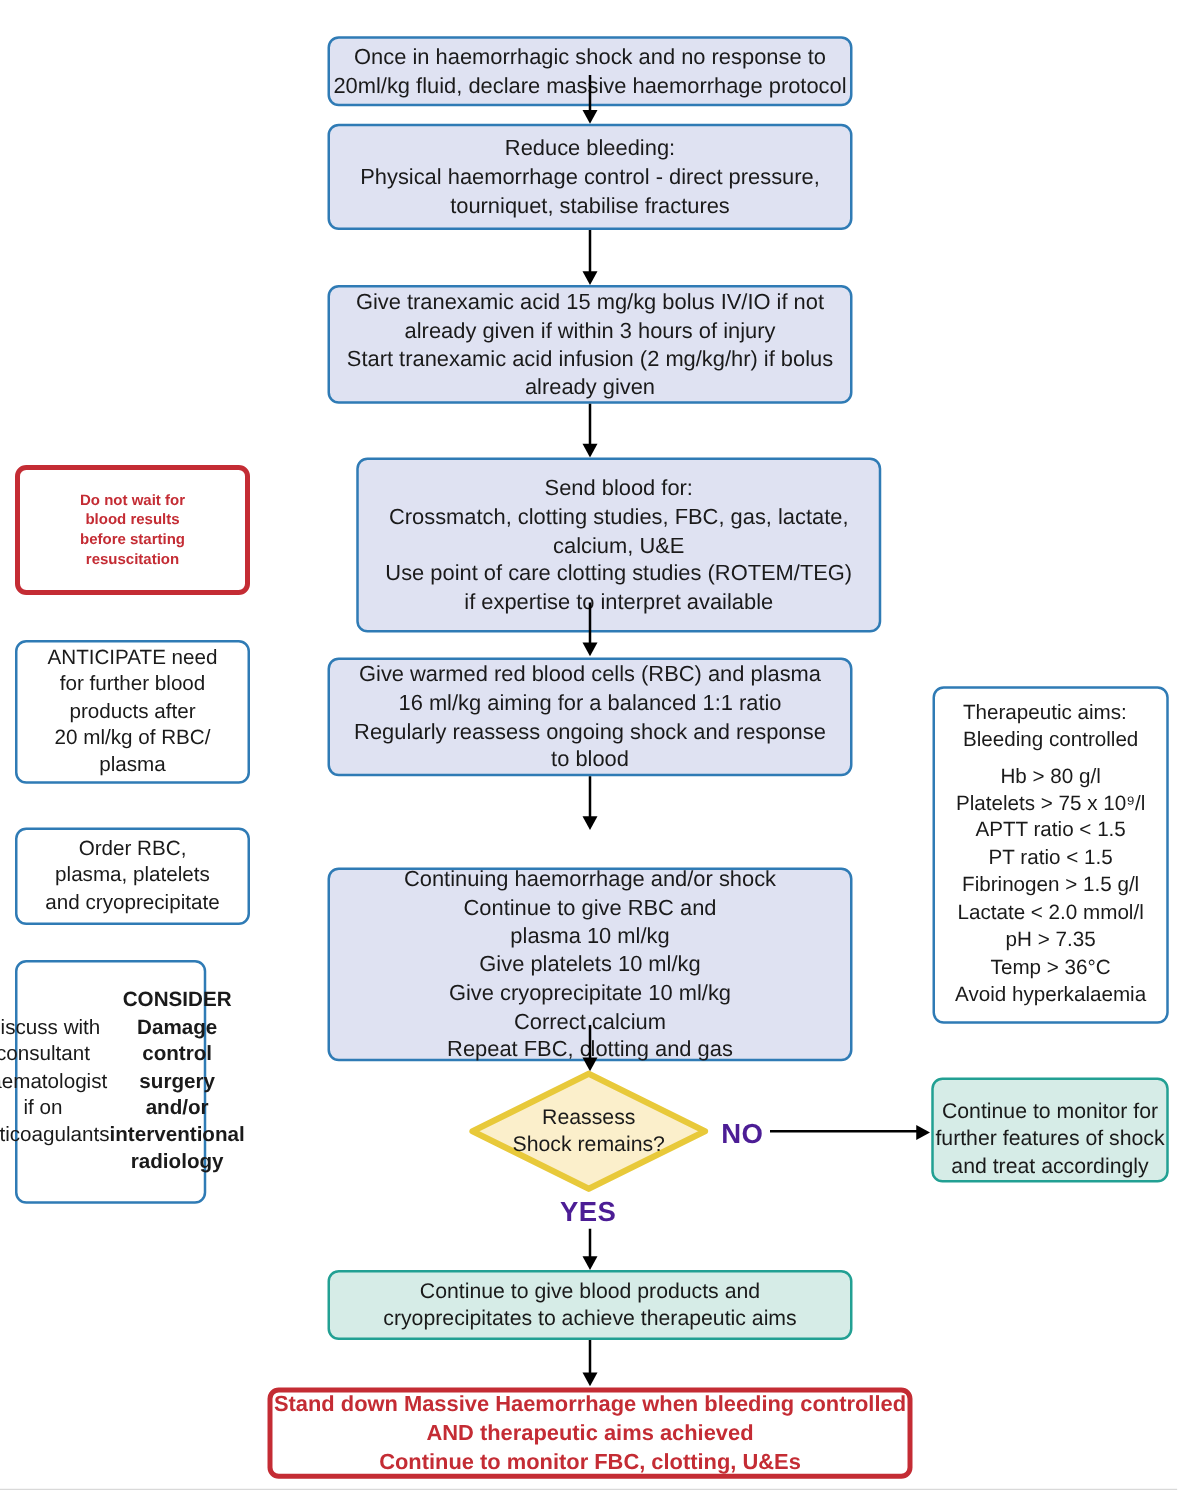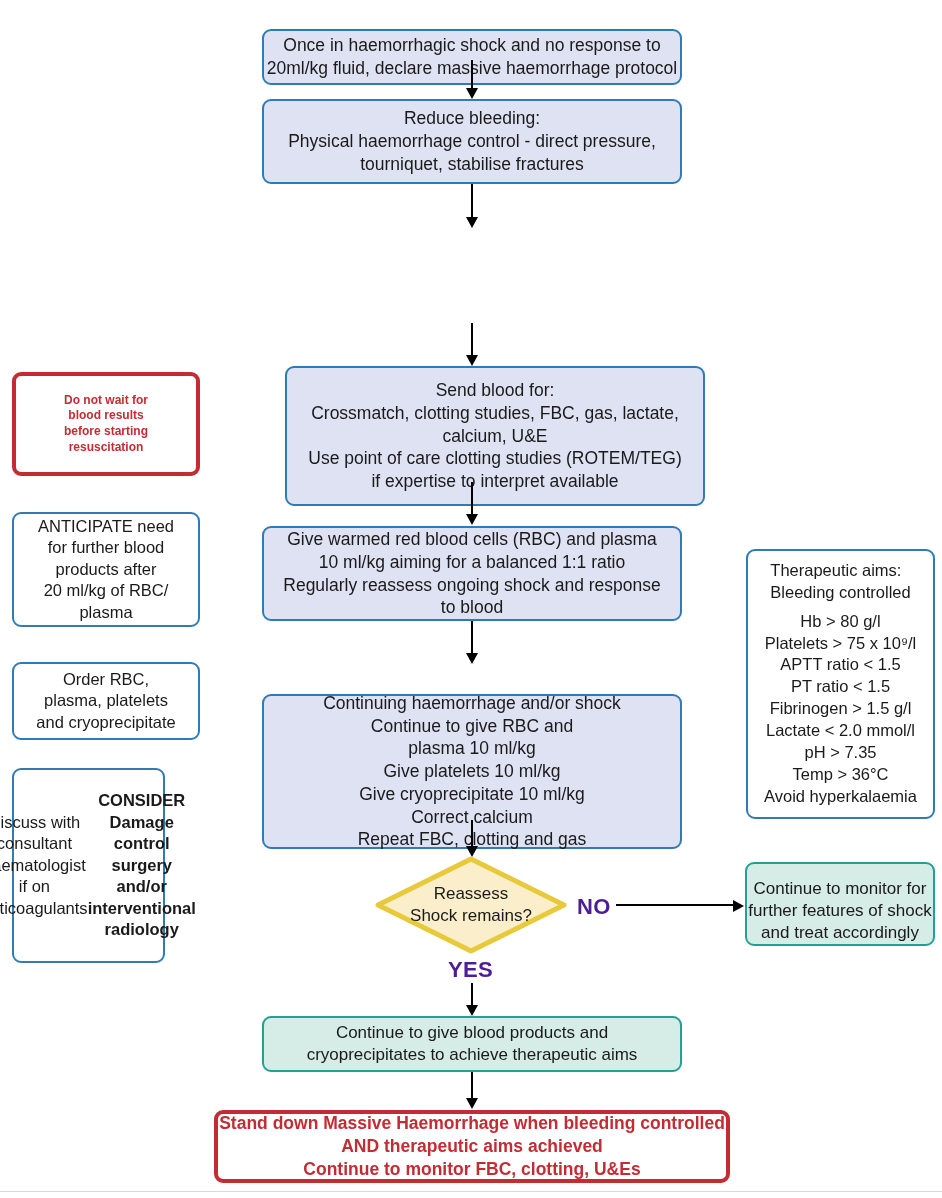--- a/index.html
+++ b/index.html
@@ -159,38 +159,44 @@
 
   <div class="node n-main" style="left:262px; top:99px; width:420px; height:85px;">
     <span class="txt">Reduce bleeding:
 Physical haemorrhage control - direct pressure,
 tourniquet, stabilise fractures</span>
   </div>
 
   <div class="conn conn-v" style="left:470.9px; top:184px; height:36px;"></div>
   <div class="arrowhead-down" style="left:465.5px; top:217px;"></div>
 
+  <div class="node n-main" style="left:262px; top:228px; width:420px; height:95px;">
+    <span class="txt">Give tranexamic acid 15 mg/kg bolus IV/IO if not
+already given if within 3 hours of injury
+Start tranexamic acid infusion (2 mg/kg/hr) if bolus
+already given</span>
+  </div>
 
   <div class="conn conn-v" style="left:470.9px; top:323px; height:40px;"></div>
   <div class="arrowhead-down" style="left:465.5px; top:355px;"></div>
 
   <div class="node n-main" style="left:262px; top:366px; width:420px; height:140px;margin-left:23px;">
     <span class="txt">Send blood for:
 Crossmatch, clotting studies, FBC, gas, lactate,
 calcium, U&amp;E
 Use point of care clotting studies (ROTEM/TEG)
 if expertise to interpret available</span>
   </div>
 
   <div class="conn conn-v" style="left:470.9px; top:482px; height:36px;"></div>
   <div class="arrowhead-down" style="left:465.5px; top:514px;"></div>
 
   <div class="node n-main" style="left:262px; top:526px; width:420px; height:95px;">
     <span class="txt">Give warmed red blood cells (RBC) and plasma
-10 ml/kg aiming for a balanced 1:1 ratio
+16 ml/kg aiming for a balanced 1:1 ratio
 Regularly reassess ongoing shock and response
 to blood</span>
   </div>
 
   <div class="conn conn-v" style="left:470.9px; top:621px; height:36px;"></div>
   <div class="arrowhead-down" style="left:465.5px; top:653px;"></div>
 
   <div class="node n-main" style="left:262px; top:665px; width:420px; height:155px;margin-top:29px;">
     <span class="txt">Continuing haemorrhage and/or shock
 Continue to give RBC and

